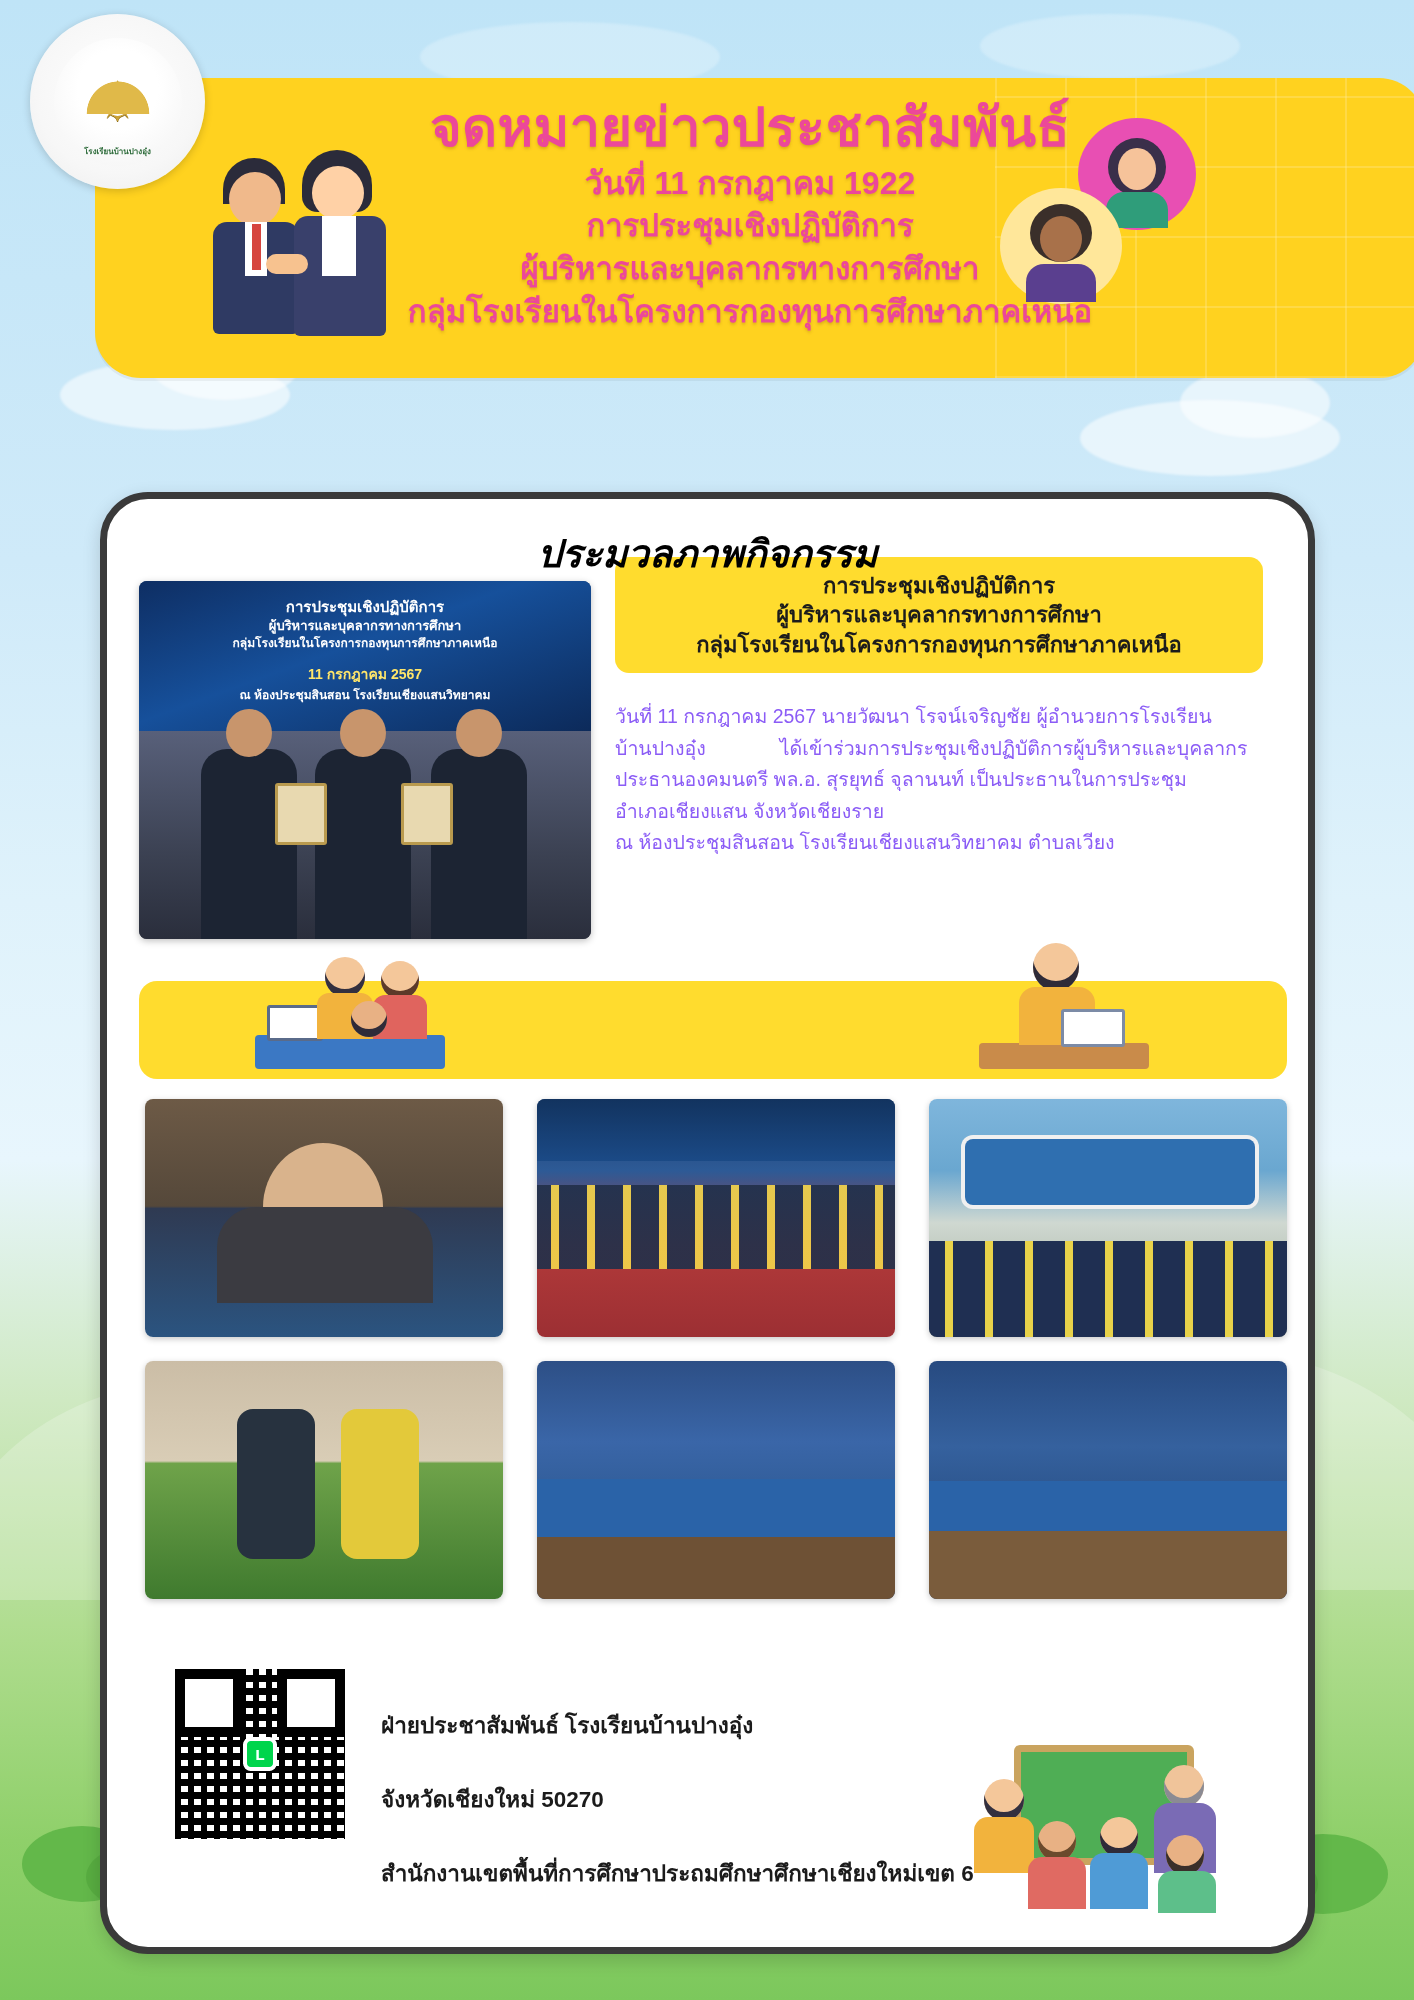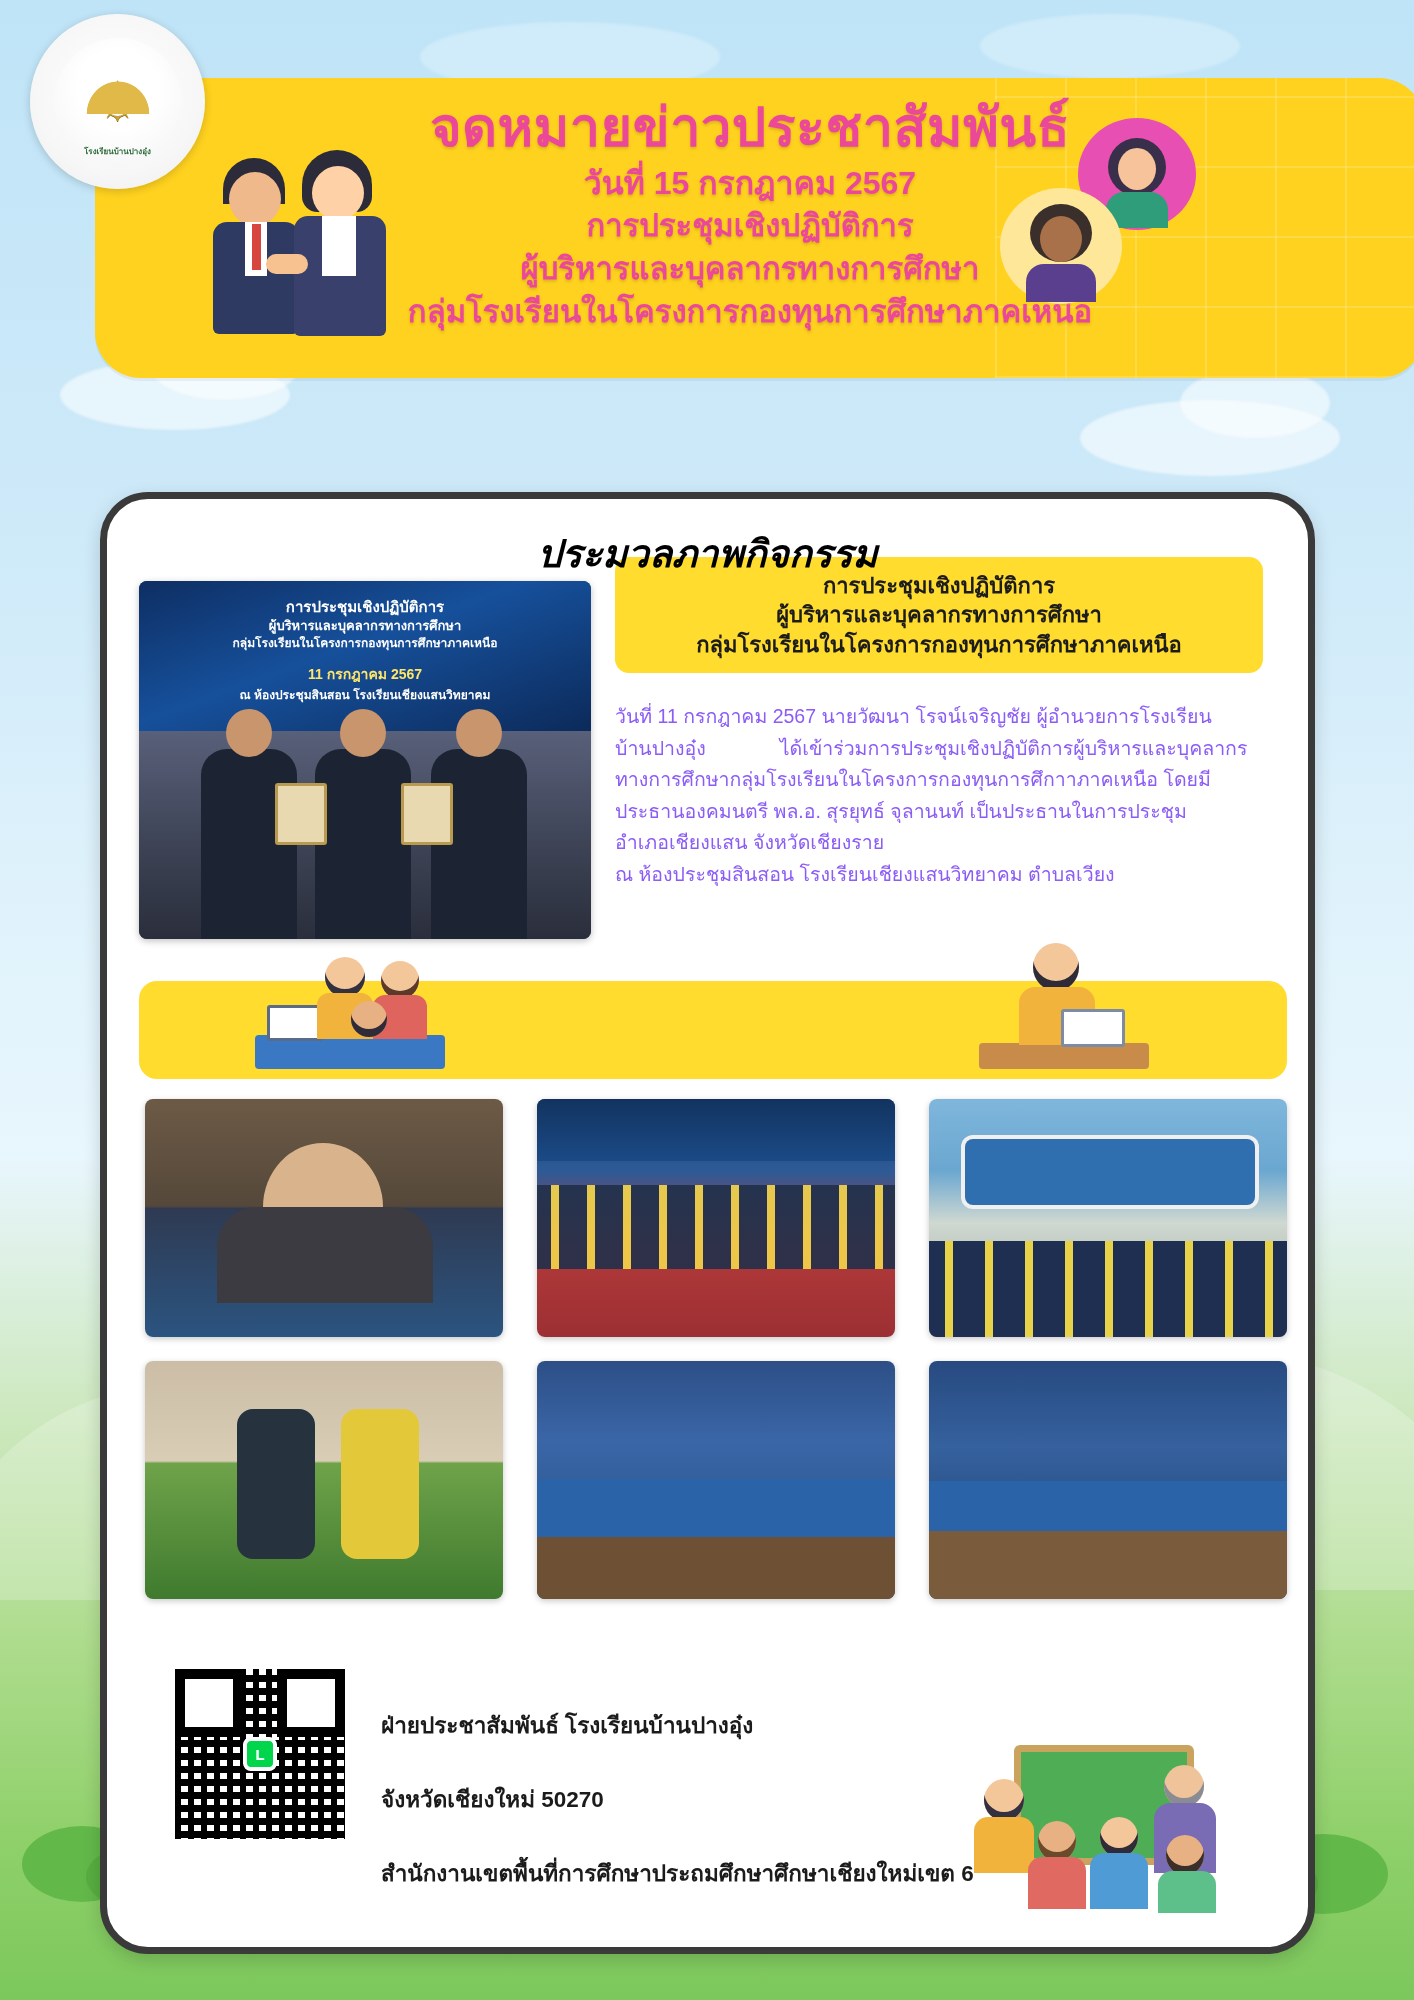--- a/index.html
+++ b/index.html
@@ -349,21 +349,21 @@
 </div>
 <div class="fig" style="left:1000px;top:188px;width:122px;height:124px;">
   <div class="blob" style="left:0;top:0;width:122px;height:116px;background:#ffe79a;"></div>
   <div class="blob" style="left:30px;top:16px;width:62px;height:58px;background:#3a2f2a;"></div>
   <div class="head" style="left:40px;top:28px;width:42px;height:46px;background:#a8714a;"></div>
   <div class="rect" style="left:26px;top:76px;width:70px;height:38px;border-radius:18px 18px 0 0;background:#5a3f8f;"></div>
 </div>
 
 <div class="header-text">
   <div class="header-title">จดหมายข่าวประชาสัมพันธ์</div>
-  <div class="header-date">วันที่ 15 กรกฎาคม 2567</div>
+  <div class="header-date">วันที่ 11 กรกฎาคม 1922</div>
   <div class="header-sub">การประชุมเชิงปฏิบัติการ</div>
   <div class="header-sub">ผู้บริหารและบุคลากรทางการศึกษา</div>
   <div class="header-sub">กลุ่มโรงเรียนในโครงการกองทุนการศึกษาภาคเหนือ</div>
 </div>
 
 <div class="card">
 
   <div class="feature-photo">
     <div class="fp-screen">
       <div class="ln l1">การประชุมเชิงปฏิบัติการ</div>
@@ -391,21 +391,20 @@
     <div>การประชุมเชิงปฏิบัติการ</div>
     <div>ผู้บริหารและบุคลากรทางการศึกษา</div>
     <div>กลุ่มโรงเรียนในโครงการกองทุนการศึกษาภาคเหนือ</div>
   </div>
 
   <div class="body-text">
     <p>วันที่ 11 กรกฎาคม 2567 นายวัฒนา โรจน์เจริญชัย ผู้อำนวยการโรงเรียน</p>
     <p>
       <span>บ้านปางอุ๋ง</span><span class="indent"></span><span>ได้เข้าร่วมการประชุมเชิงปฏิบัติการผู้บริหารและบุคลากร</span>
     </p>
-    <p>ทางการศึกษากลุ่มโรงเรียนในโครงการกองทุนการศึกาาภาคเหนือ   โดยมี</p>
     <p>ประธานองคมนตรี พล.อ. สุรยุทธ์ จุลานนท์ เป็นประธานในการประชุม</p>
     <p>อำเภอเชียงแสน  จังหวัดเชียงราย</p>
     <p>ณ ห้องประชุมสินสอน โรงเรียนเชียงแสนวิทยาคม ตำบลเวียง</p>
   </div>
 
   <div class="gallery-band"></div>
   <div class="gallery-band-title">ประมวลภาพกิจกรรม</div>
 
   <div class="fig" style="left:126px;top:448px;width:230px;height:130px;">
     <div class="rect" style="left:22px;top:88px;width:190px;height:34px;background:#3b78c4;border-radius:4px;"></div>

